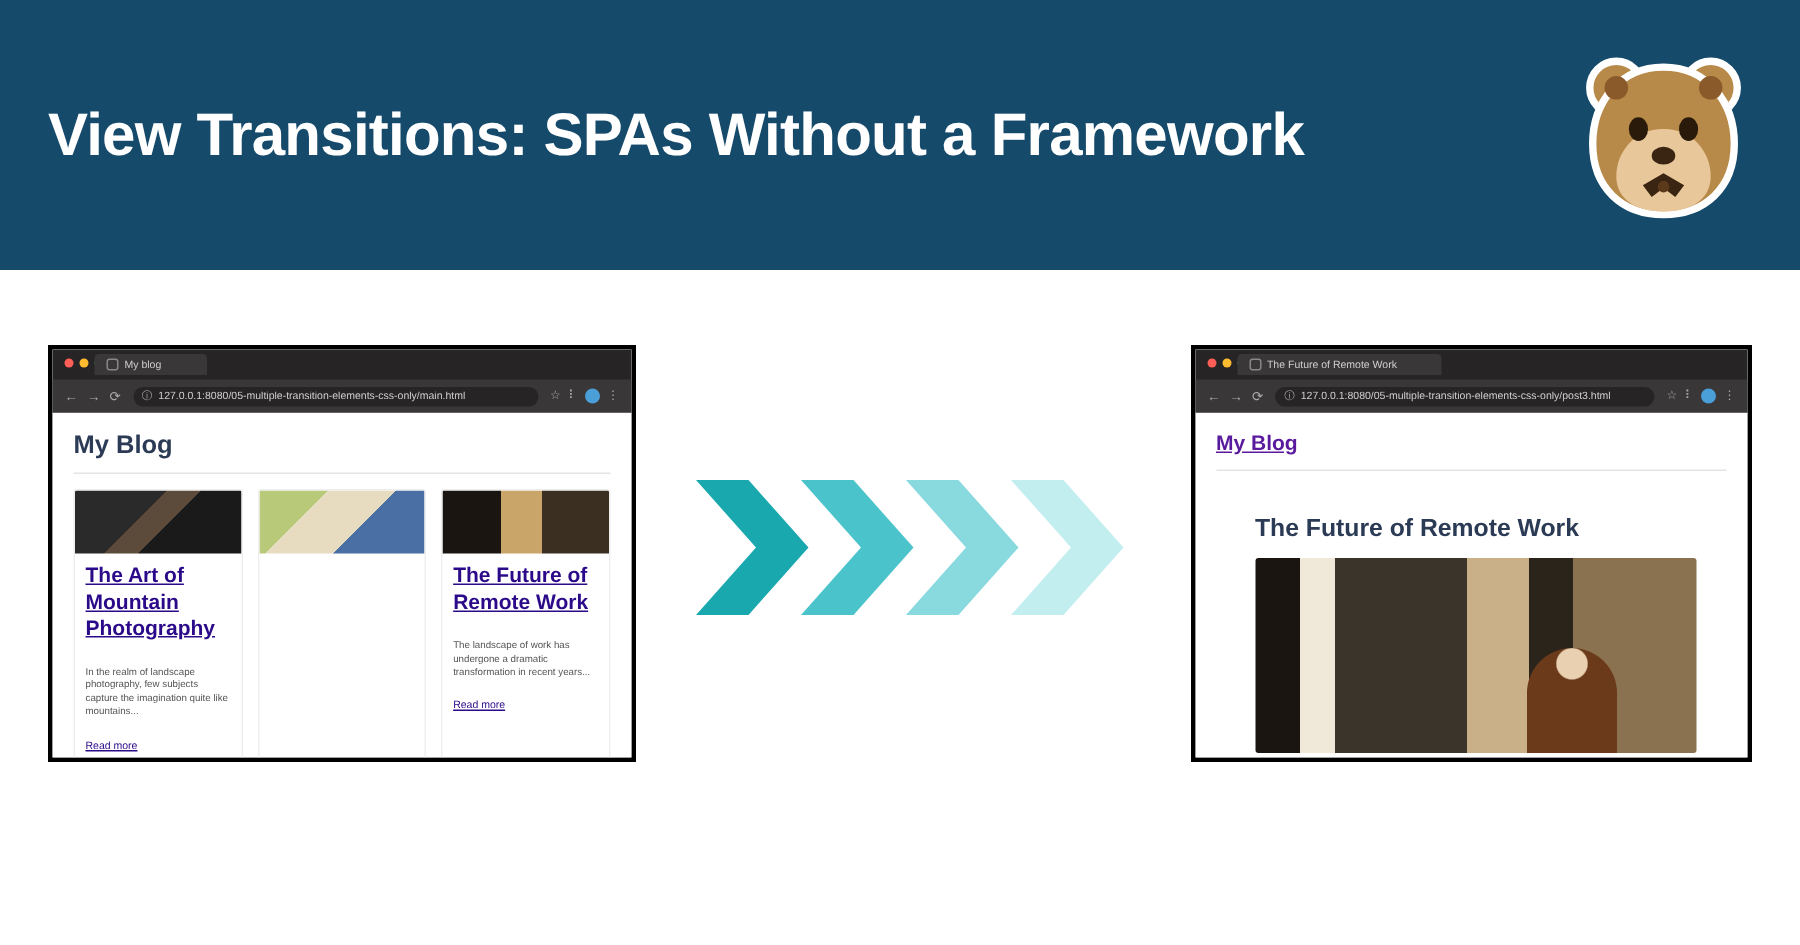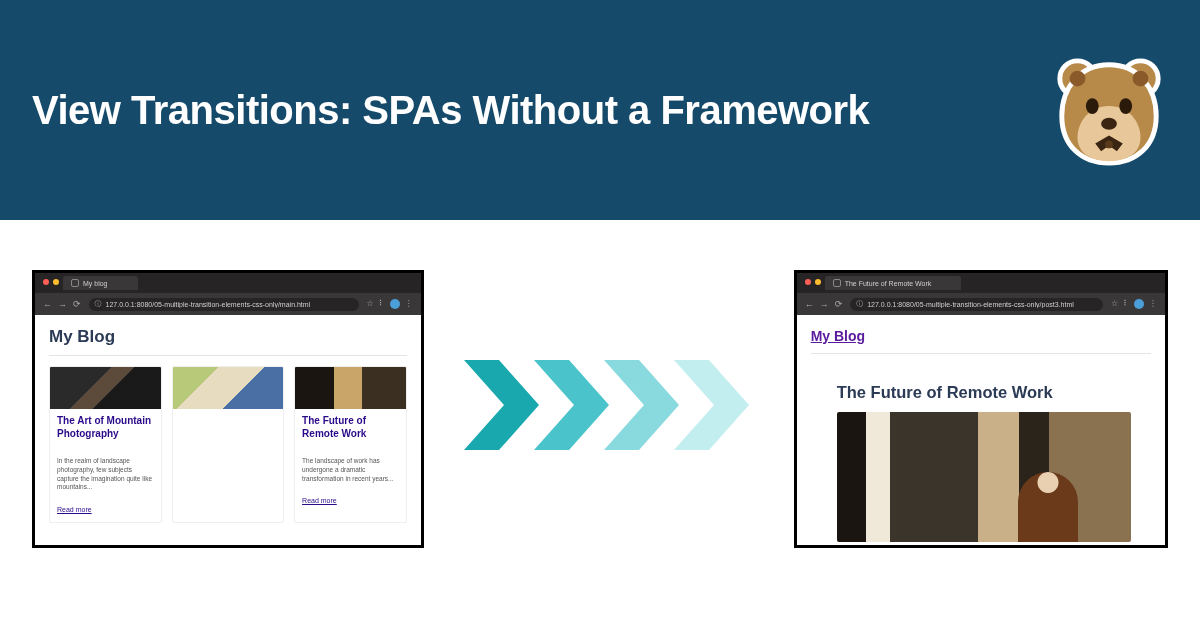--- a/index.html
+++ b/index.html
@@ -1,19 +1,19 @@
 <!DOCTYPE html>
 <html><head>
 <meta charset="utf-8">
 <style>
   * { box-sizing: border-box; margin: 0; padding: 0; }
   body { width: 1200px; height: 630px; font-family: -apple-system, BlinkMacSystemFont, "Segoe UI", Arial, sans-serif; background: #fff; overflow: hidden; }
 
   
-  .hero { background: #164a6b; height: 220px; display: flex; align-items: center; justify-content: space-between; padding: 0 32px; }
+  .hero { background: #164a6b; height: 180px; display: flex; align-items: center; justify-content: space-between; padding: 0 32px; }
   .hero-title { color: #fff; font-size: 40px; font-weight: 800; letter-spacing: -0.5px; }
   .bear-wrap { width: 118px; height: 118px; }
 
   
   .main { position: relative; height: 450px; background: #fff; padding: 50px 32px 0 32px; display: flex; align-items: flex-start; gap: 30px; }
 
   
   .browser { border: 3px solid #000; background: #fff; display: flex; flex-direction: column; overflow: hidden; }
   .browser.left { width: 408px; height: 278px; }
   .browser.right { width: 390px; height: 278px; margin-left: auto; }
@@ -38,21 +38,21 @@
   .blog-title { font-size: 17px; font-weight: 800; color:#2b3a55; margin-bottom:4px; }
   .hr { height:0; border-top:1px solid #e4e4e4; margin:8px 0 10px; }
 
   .cards { display:flex; gap:10px; }
   .card { flex:1; border:1px solid #eee; border-radius:2px; overflow:hidden; display:flex; flex-direction:column; }
   .thumb { height:42px; background:#777; }
   .thumb.t1{background:linear-gradient(135deg,#2a2a2a 40%,#5c4a3a 40%,#5c4a3a 55%,#1a1a1a 55%);}
   .thumb.t2{background:linear-gradient(135deg,#b8c97a 30%,#e8dcc0 30%,#e8dcc0 60%,#4a6fa5 60%);}
   .thumb.t3{background:linear-gradient(90deg,#1a1510 35%,#c9a56a 35%,#c9a56a 60%,#3a2f20 60%);}
   .card-body{ padding:6px 7px; }
-  .card-title{ color:#2b0a8a; font-size:10px; font-weight:700; line-height:1.25; display:block; margin-bottom:17px;}
+  .card-title{ color:#2b0a8a; font-size:14px; font-weight:700; text-decoration:underline; line-height:1.25; display:block; margin-bottom:17px;}
   .excerpt{ color:#555; font-size:6.5px; line-height:1.35; margin-bottom:6px;}
   .readmore{ color:#2b0a8a; font-size:7px; text-decoration:underline; }
 
   
   .blog-link{ color:#5a1a9e; font-size:14px; font-weight:800; text-decoration:underline; }
   .post-area{ padding: 5px 20px 0 26px; }
   .post-title{ color:#2b3a55; font-size:16.5px; font-weight:800; margin:14px 0 10px; }
   .hero-img{ height:130px; border-radius:2px; background:
     linear-gradient(90deg,#1a1510 0 10%,#f0e8d8 10% 18%,#3a342a 18% 48%,#c9b088 48% 62%,#2a241a 62% 72%,#8a7250 72% 100%);
     position:relative; }

